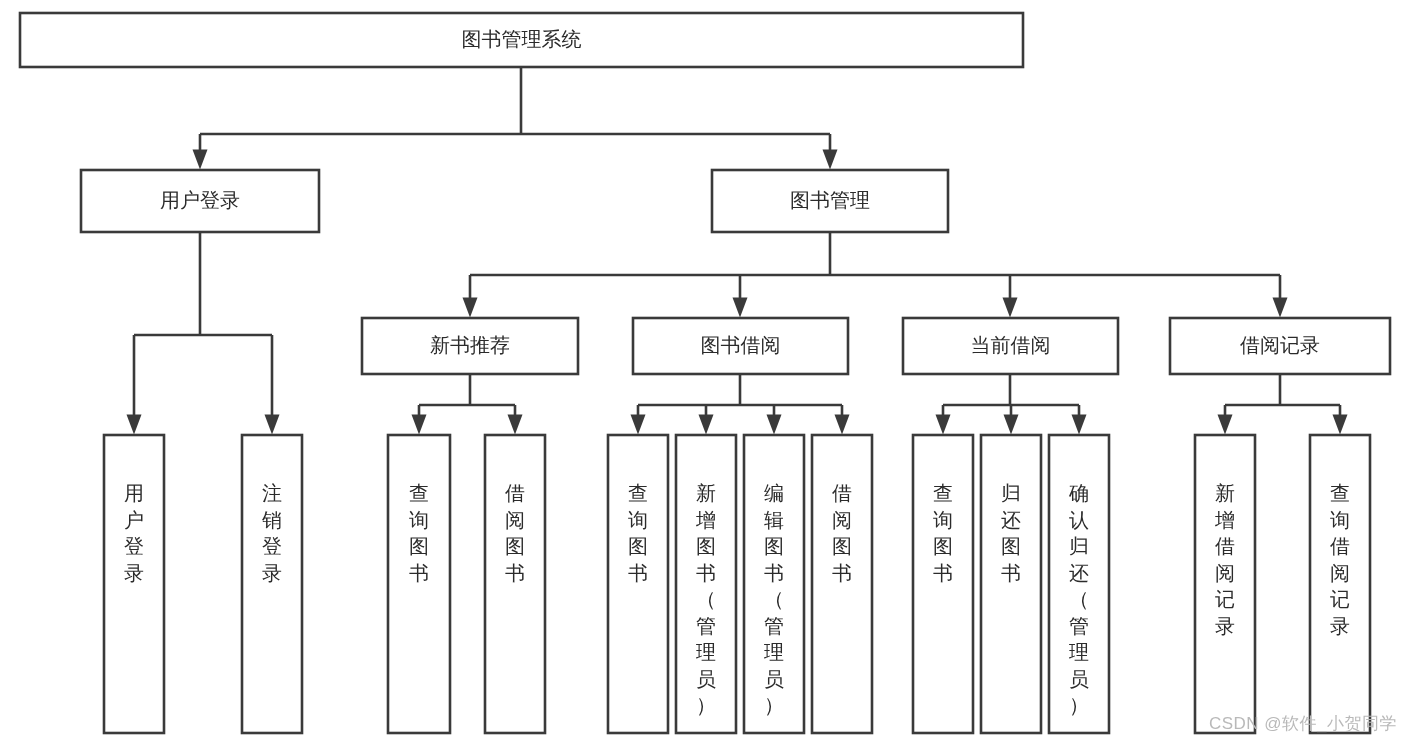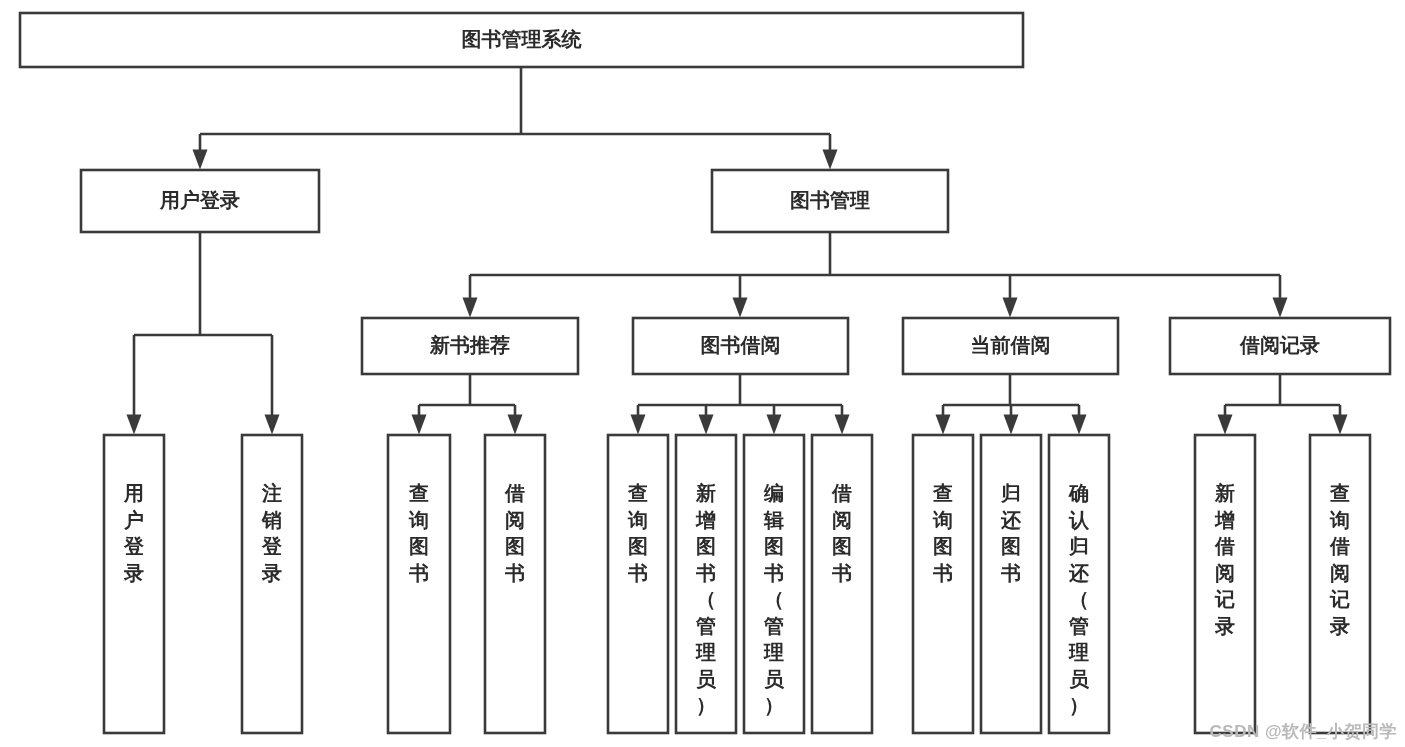--- a/index.html
+++ b/index.html
@@ -11,21 +11,20 @@
     width: 1405px;
     height: 747px;
     font-family: "Liberation Sans", "DejaVu Sans", sans-serif;
     overflow: hidden;
     position: relative;
   }
   #diagram-root {
     position: relative;
     width: 1405px;
     height: 747px;
-    font-weight: bold;
   }
   svg.diagram-svg {
     position: absolute;
     top: 0;
     left: 0;
     width: 1405px;
     height: 747px;
     display: block;
   }
   .node-box {
@@ -52,21 +51,21 @@
   }
   .node-label-vertical {
     font-family: "Liberation Sans", "DejaVu Sans", sans-serif;
     fill: #2b2b2b;
     font-size: 20px;
     text-anchor: middle;
   }
   .watermark {
     position: absolute;
     right: 8px;
-    bottom: 4px;
+    bottom: 12px;
     font-family: "Liberation Sans", "DejaVu Sans", sans-serif;
     font-size: 17px;
     color: #b9b9b9;
     letter-spacing: 0.5px;
     white-space: nowrap;
     pointer-events: none;
   }
 </style>
 </head>
 <body>

